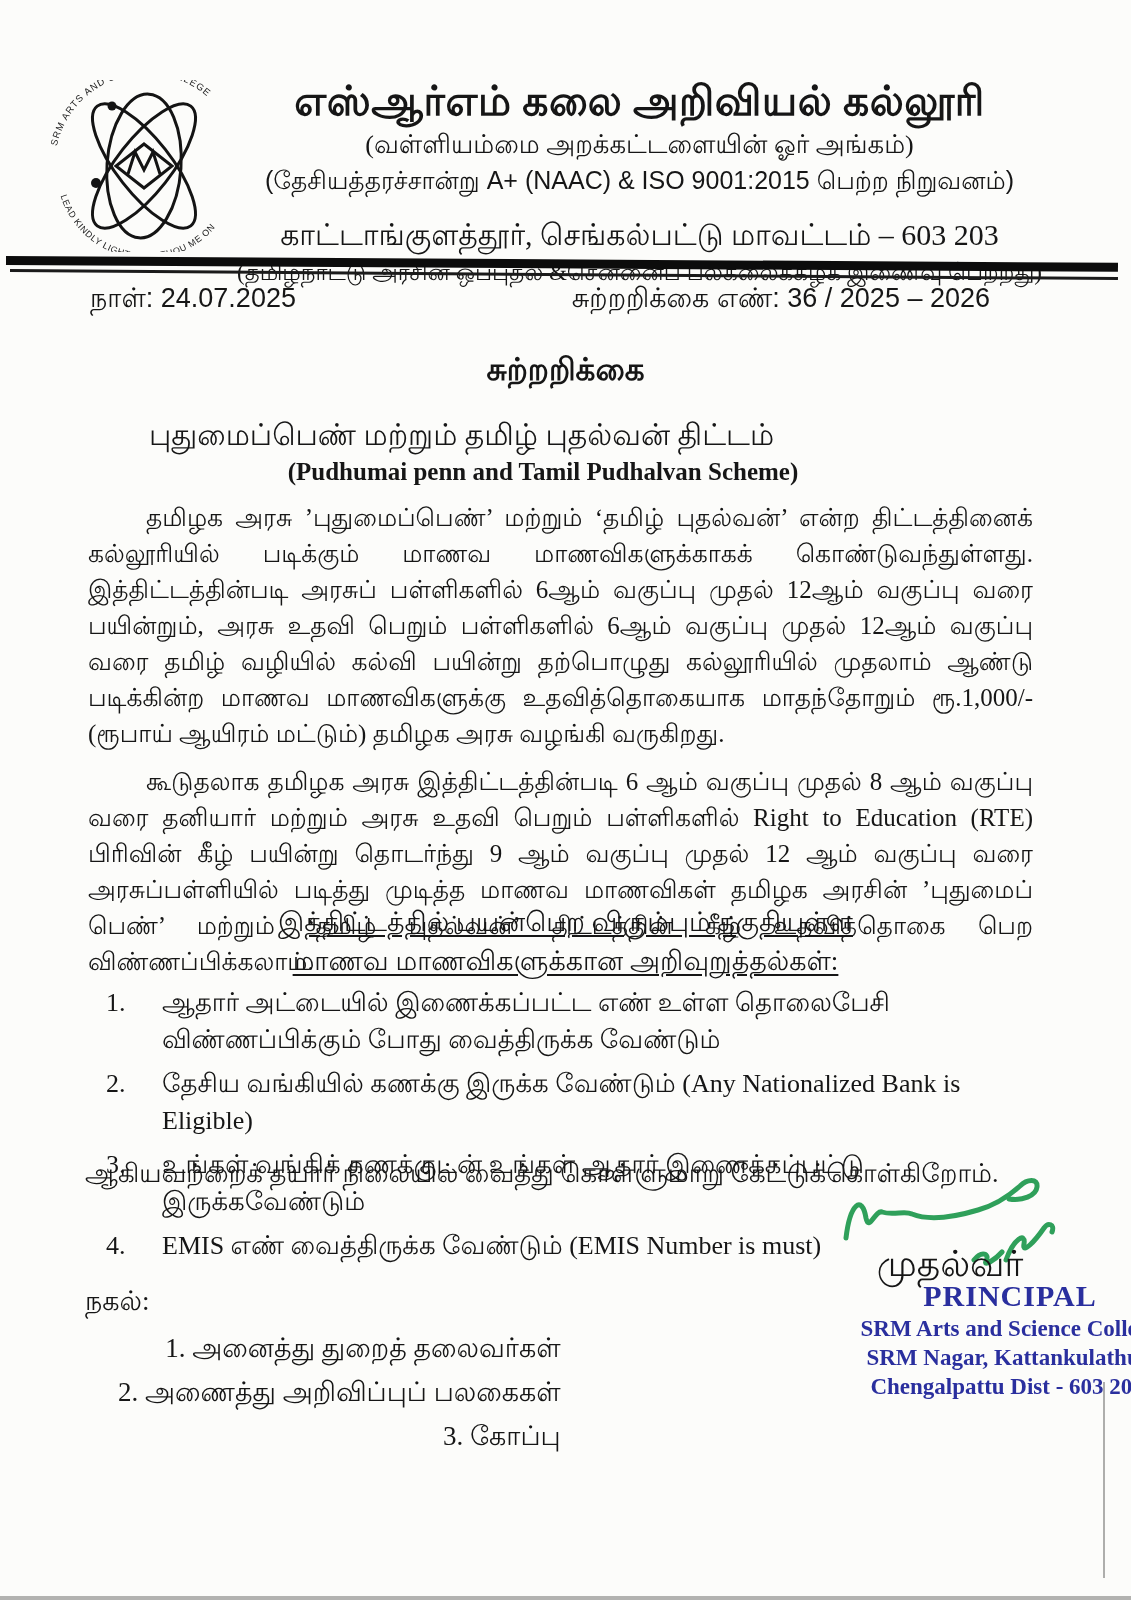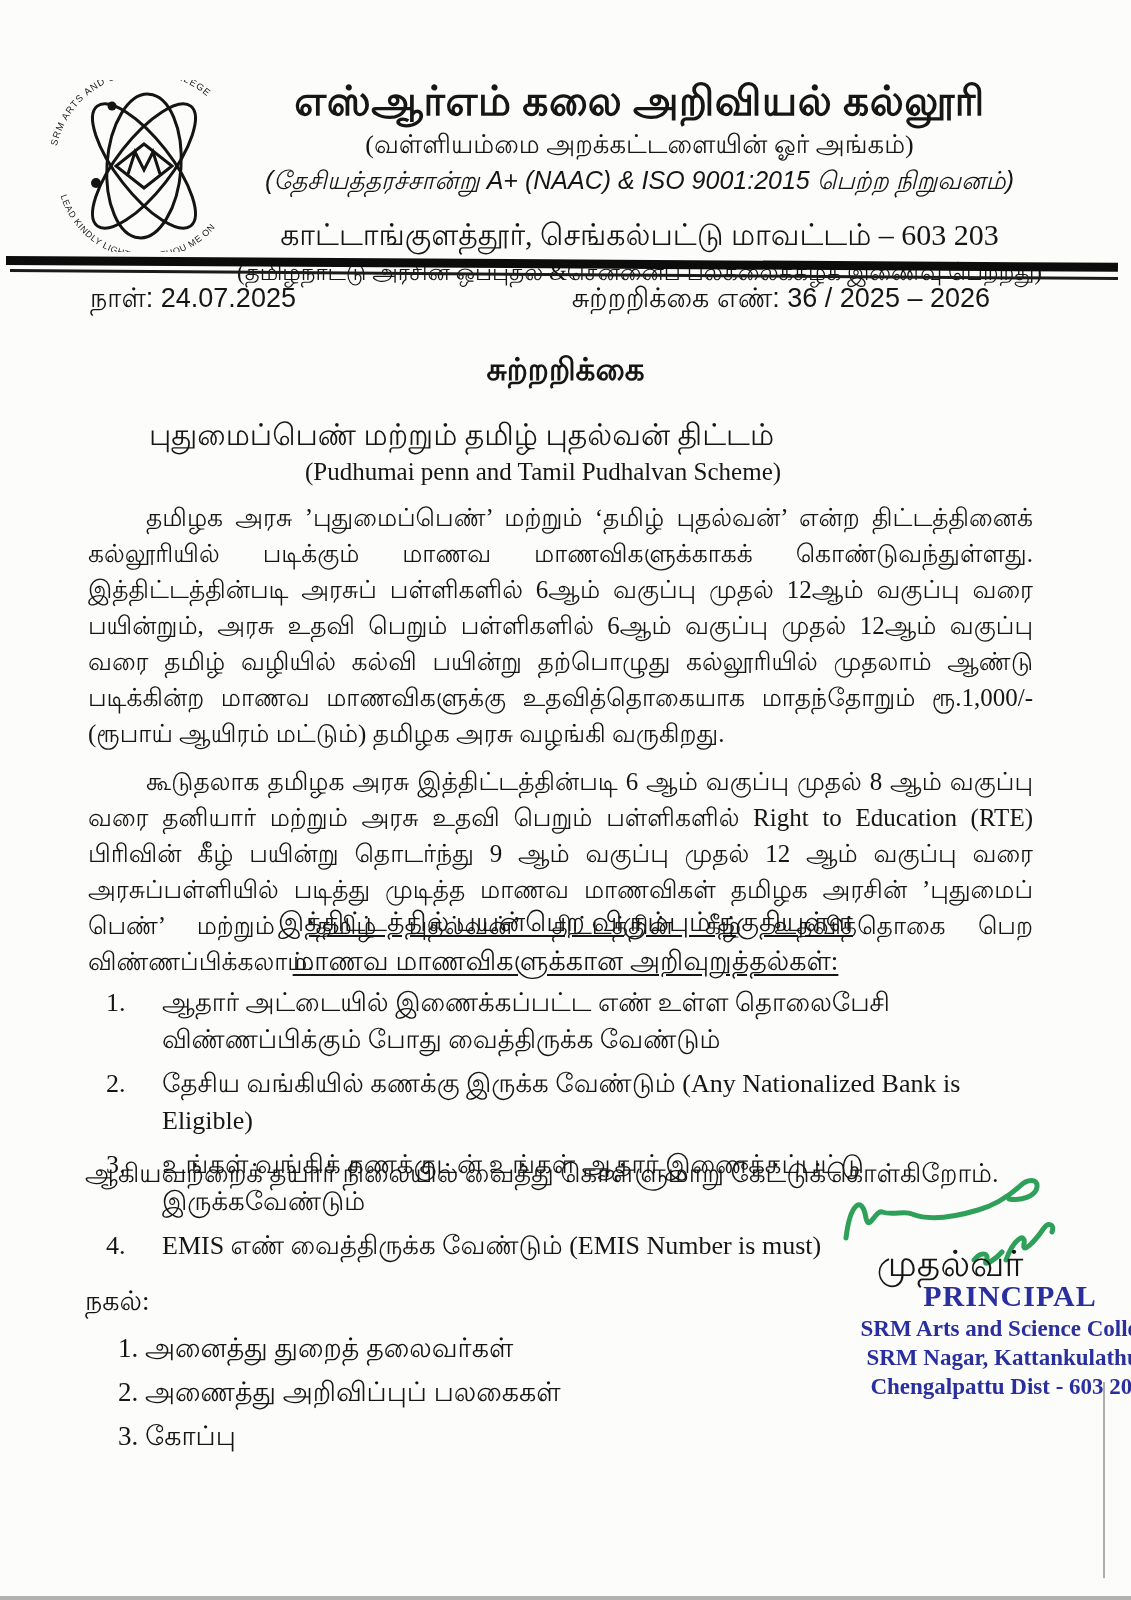--- a/index.html
+++ b/index.html
@@ -10,33 +10,33 @@
     background:#fcfcfa;
     overflow:hidden;
     font-family:"Liberation Serif","DejaVu Serif",serif;
     color:#161616;
   }
   
   .logo{position:absolute;left:46px;top:80px;width:196px;height:172px;}
   .header-text{position:absolute;left:187px;top:76px;width:905px;text-align:center;}
   .college-name{font-size:41px;font-weight:bold;letter-spacing:.5px;line-height:50px;margin:0;}
   .sub1{font-size:26px;line-height:30px;margin-top:4px;}
-  .sub2{font-size:25px;line-height:32px;margin-top:4px;font-family:"Liberation Sans","DejaVu Sans",sans-serif;font-style:italic;}
+  .sub2{font-size:25px;line-height:32px;margin-top:4px;font-family:"Liberation Sans","DejaVu Sans",sans-serif;}
   .addr{font-size:30px;line-height:38px;margin-top:20px;}
   .sub3{font-size:23px;line-height:30px;margin-top:4px;}
   
   .rule-thick{position:absolute;left:6px;top:256px;width:1112px;height:9px;background:#0c0c0c;transform:rotate(.35deg);transform-origin:left center;}
   .rule-thin{position:absolute;left:10px;top:269px;width:1108px;height:3px;background:#1b1b1b;transform:rotate(.42deg);transform-origin:left center;}
   
   .meta-row{position:absolute;left:90px;top:283px;width:900px;display:flex;justify-content:space-between;
             font-size:27px;font-family:"Liberation Sans","DejaVu Sans",sans-serif;}
   
   .circular-heading{position:absolute;left:0;top:352px;width:1131px;text-align:center;font-size:31px;font-weight:bold;margin:0;}
   .title-ta{position:absolute;left:0;top:418px;width:923px;text-align:center;font-size:30px;font-weight:normal;margin:0;}
-  .title-en{position:absolute;left:0;top:458px;width:1086px;text-align:center;font-size:25px;font-weight:normal;}
+  .title-en{position:absolute;left:0;top:458px;width:1086px;text-align:center;font-size:25px;font-weight:bold;}
   
   .para{position:absolute;left:88px;width:945px;font-size:25px;line-height:36px;text-align:justify;margin:0;}
   .para1{top:500px;text-indent:58px;}
   .para2{top:764px;text-indent:58px;}
   .instr-heading{position:absolute;left:0;top:903px;width:1131px;text-align:center;font-size:27px;line-height:39px;}
   .instr-heading span{text-decoration:underline;text-underline-offset:4px;}
   
   .instr-list{position:absolute;left:106px;top:984px;width:950px;}
   .instr-item{display:flex;gap:26px;font-size:26px;line-height:37px;margin-bottom:7px;}
   .instr-item .num{width:30px;flex:0 0 auto;font-family:"Liberation Serif",serif;}
@@ -44,21 +44,21 @@
   .closing{position:absolute;left:85px;top:1155px;width:960px;font-size:26px;line-height:37px;margin:0;}
   
   .signature-svg{position:absolute;left:832px;top:1168px;width:240px;height:100px;}
   .principal-ta{position:absolute;left:830px;top:1243px;width:240px;text-align:center;font-size:36px;}
   .stamp{position:absolute;left:845px;top:1278px;width:330px;text-align:center;
          font-family:"Liberation Serif","DejaVu Serif",serif;font-weight:bold;}
   .stamp .l1{font-size:30px;line-height:36px;letter-spacing:1px;}
   .stamp .l2,.stamp .l3,.stamp .l4{font-size:23px;line-height:29px;}
   
   .copies-label{position:absolute;left:85px;top:1286px;font-size:27px;}
-  .copies-list{position:absolute;left:118px;top:1326px;font-size:27px;line-height:44px;}
+  .copies-list{position:absolute;left:118px;top:1326px;font-size:27px;line-height:44px;text-align:right;}
   
   .scan-bottom{position:absolute;left:0;bottom:0;width:1131px;height:4px;background:#8a8a88;opacity:.65;}
   .scan-right{position:absolute;left:1103px;top:1382px;width:2px;height:196px;background:#9a9a98;opacity:.8;}
 </style>
 </head>
 <body>
 
 <div class="page">
 
   <svg class="logo" viewBox="0 0 196 172">

